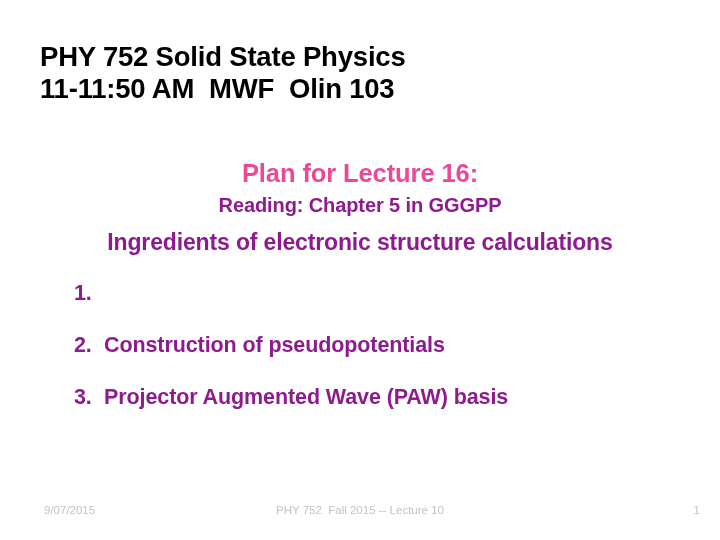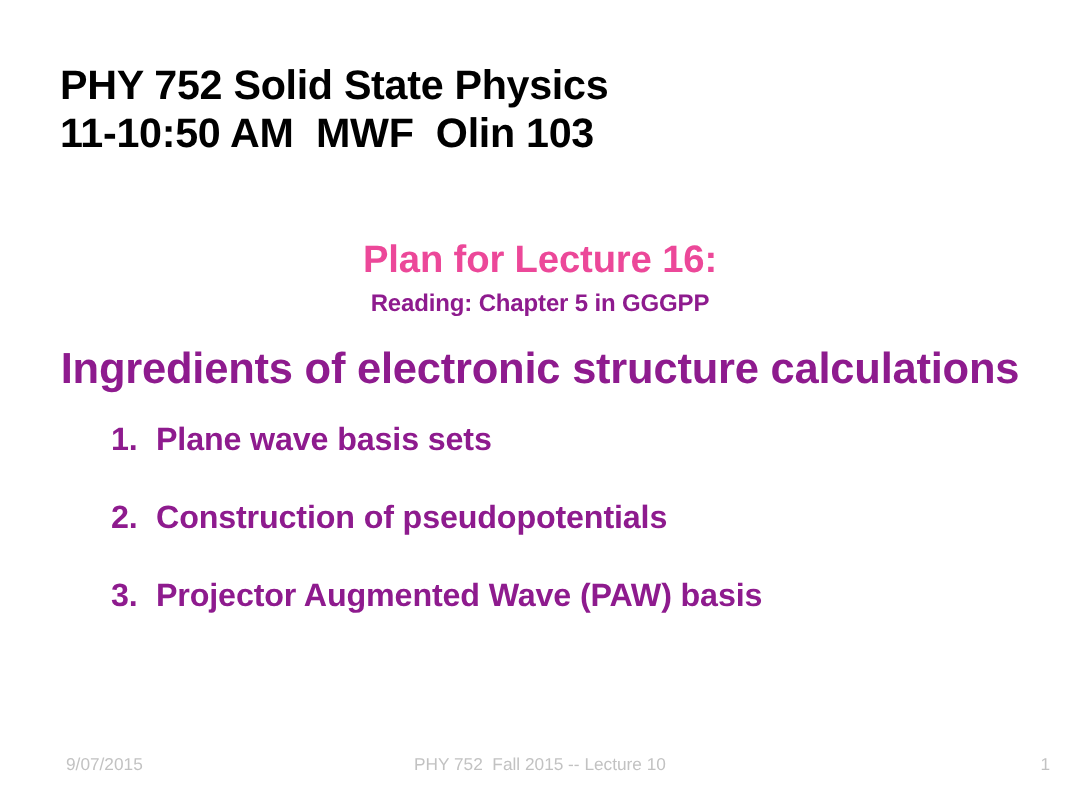--- a/index.html
+++ b/index.html
@@ -48,37 +48,37 @@
   }
   .plan-title {
     font-size: 25.5px;
     font-weight: bold;
     color: #ec4899;
     line-height: 1.2;
     letter-spacing: -0.1px;
     white-space: pre;
   }
   .plan-reading {
-    font-size: 16px;
+    font-size: 20px;
     font-weight: bold;
     color: #8E1B8E;
     line-height: 1.22;
     margin-top: 4px;
     letter-spacing: -0.1px;
     white-space: pre;
   }
 
   
   .ingredients {
     position: absolute;
     left: 22px;
     top: 229px;
     width: 676px;
     text-align: center;
-    font-size: 29px;
+    font-size: 23px;
     font-weight: bold;
     color: #8E1B8E;
     line-height: 1.2;
     letter-spacing: -0.15px;
     white-space: pre;
   }
 
   
   .list-block {
     position: absolute;
@@ -125,35 +125,34 @@
   .footer-center{ left: 0; top: 0; width: 720px; text-align: center; }
   .footer-page  { left: 0; top: 0; width: 700px; text-align: right; }
 </style>
 </head>
 <body>
 
 <div class="slide">
 
   <div class="title-block">
     <div class="title-line">PHY 752 Solid State Physics</div>
-    <div class="title-line">11-10:50 AM  MWF  Olin 103</div>
+    <div class="title-line">11-11:50 AM  MWF  Olin 103</div>
   </div>
 
   <div class="plan-block">
     <div class="plan-title">Plan for Lecture 16:</div>
     <div class="plan-reading">Reading: Chapter 5 in GGGPP</div>
   </div>
 
   <div class="ingredients">Ingredients of electronic structure calculations</div>
 
   <div class="list-block">
 
     <div class="list-item">
       <span class="list-num">1.</span>
-      <span class="list-text">Plane wave basis sets</span>
     </div>
 
     <div class="list-item">
       <span class="list-num">2.</span>
       <span class="list-text">Construction of pseudopotentials</span>
     </div>
 
     <div class="list-item">
       <span class="list-num">3.</span>
       <span class="list-text">Projector Augmented Wave (PAW) basis</span>

